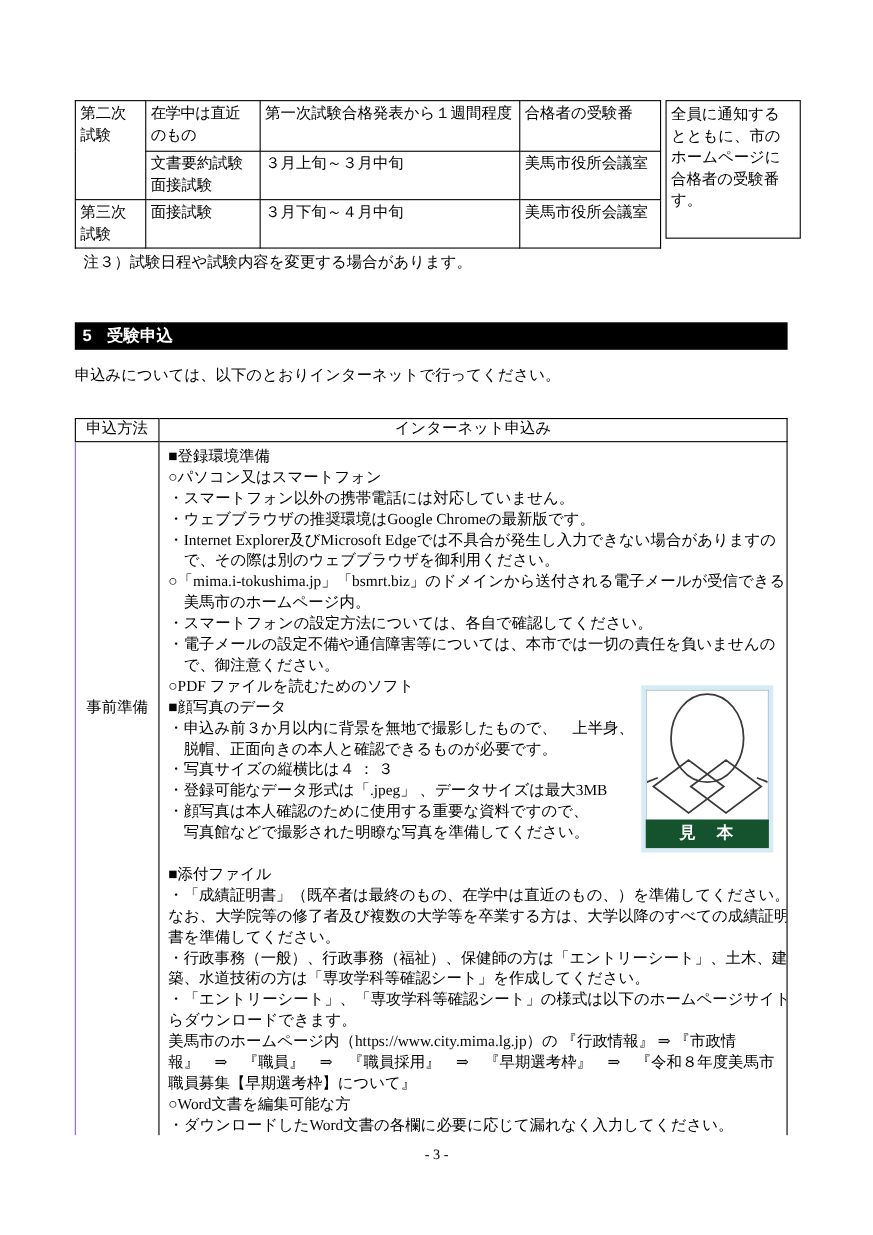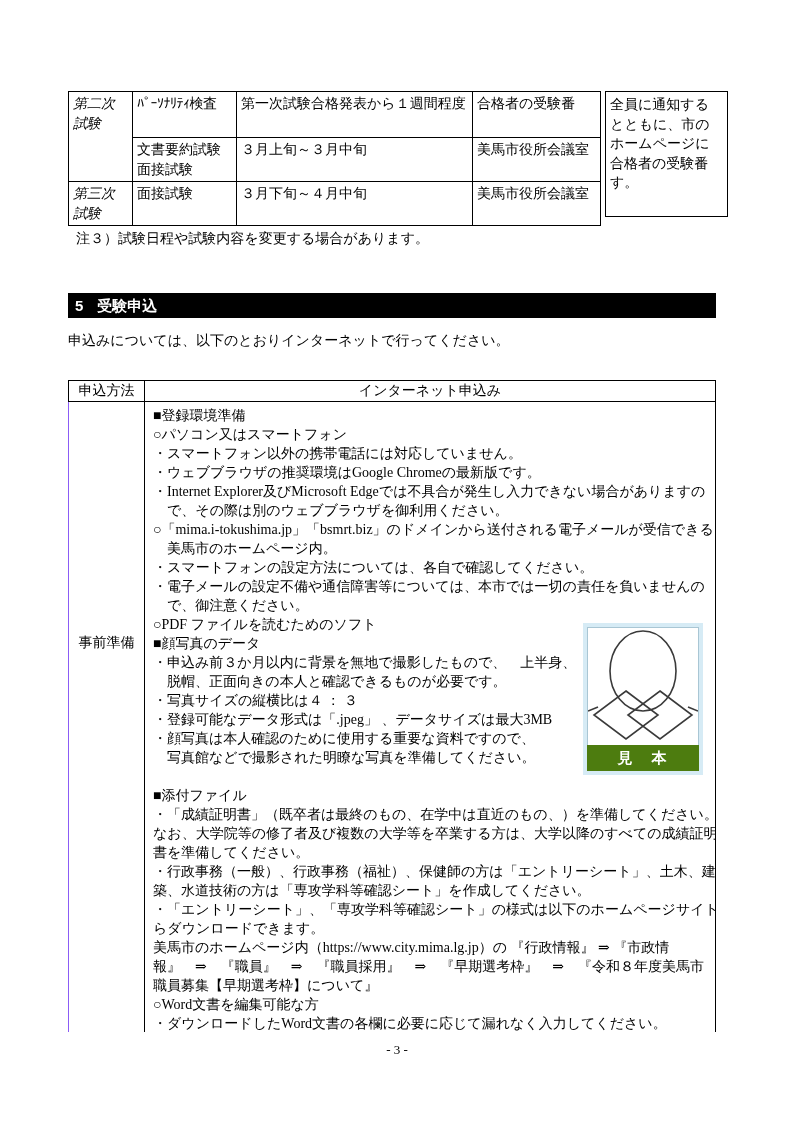--- a/index.html
+++ b/index.html
@@ -9,21 +9,21 @@
     font-family:"Liberation Serif","DejaVu Serif",serif;
     color:#000; overflow:hidden;
   }
   
   .sched-wrap { position:absolute; left:68px; top:91px; width:648px; height:128px; }
   table.sched { border-collapse:collapse; table-layout:fixed; width:532px; }
   table.sched td {
     border:1px solid #000; vertical-align:top; padding:2px 4px;
     font-size:14px; line-height:19.5px; white-space:pre-line; overflow:hidden;
   }
-  .sc1 { width:64px;font-style:italic; } .sc2 { width:104px; } .sc3 { width:236px; } .sc4 { width:128px; }
+  .sc1 { width:64px; } .sc2 { width:104px; } .sc3 { width:236px; } .sc4 { width:128px; }
   tr.sr1 { height:46px; } tr.sr2 { height:40px; } tr.sr3 { height:40px; }
   .kana-narrow { letter-spacing:-0.5px; }
   .sched-note {
     position:absolute; left:537px; top:0; width:123px; height:126px;
     border:1px solid #000; padding:3px 4px; font-size:14px; line-height:19.5px;
     white-space:pre-line; overflow:hidden;
   }
   
   .note3 { position:absolute; left:76px; top:230px; font-size:14px; }
   
@@ -58,39 +58,39 @@
   
   .photo-sample {
     position:absolute; left:438px; top:221px; width:120px; height:152px;
     border:4px solid #d6ebf5; background:#fff; display:flex; flex-direction:column;
   }
   .photo-area {
     flex:1; border:1px solid #a9c6d4; border-bottom:none; background:#fff;
     display:flex; align-items:flex-end; justify-content:center; overflow:hidden;
   }
   .photo-band {
-    height:26px; background:#4d7c0f; color:#fff; text-align:center;
+    height:26px; background:#14532d; color:#fff; text-align:center;
     line-height:26px; font-size:15px; font-weight:bold; letter-spacing:2px;
     font-family:"Liberation Sans","DejaVu Sans",sans-serif;
   }
   
   .pageno { position:absolute; left:0; top:1042px; width:100%; text-align:center; font-size:13px; }
 </style>
 </head>
 <body>
 
 <div class="page">
 
   <div class="sched-wrap">
     <table class="sched">
       <tbody>
           <tr class="sr1">
         <td class="sc1" rowspan="2">第二次
 試験</td>
-        <td class="sc2 kana-narrow">ﾊﾟｰｿﾅﾘﾃｨ検査</td>
+        <td class="sc2 kana-narrow">在学中は直近のもの</td>
         <td class="sc3">第一次試験合格発表から１週間程度</td>
         <td class="sc4">合格者の受験番</td>
       </tr>
       <tr class="sr2">
         <td class="sc2">文書要約試験
 面接試験</td>
         <td class="sc3">３月上旬～３月中旬</td>
         <td class="sc4">美馬市役所会議室</td>
       </tr>
       <tr class="sr3">

